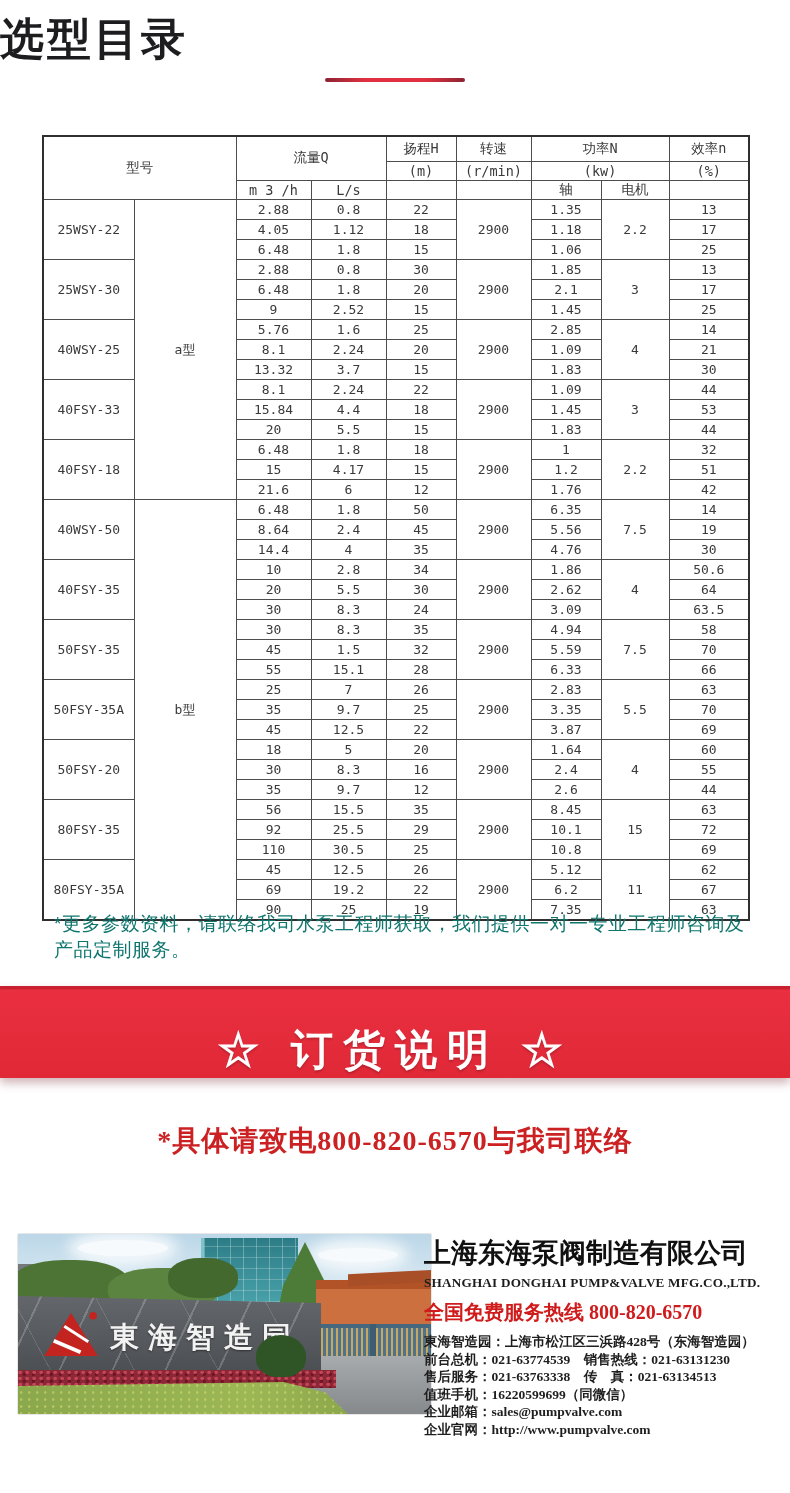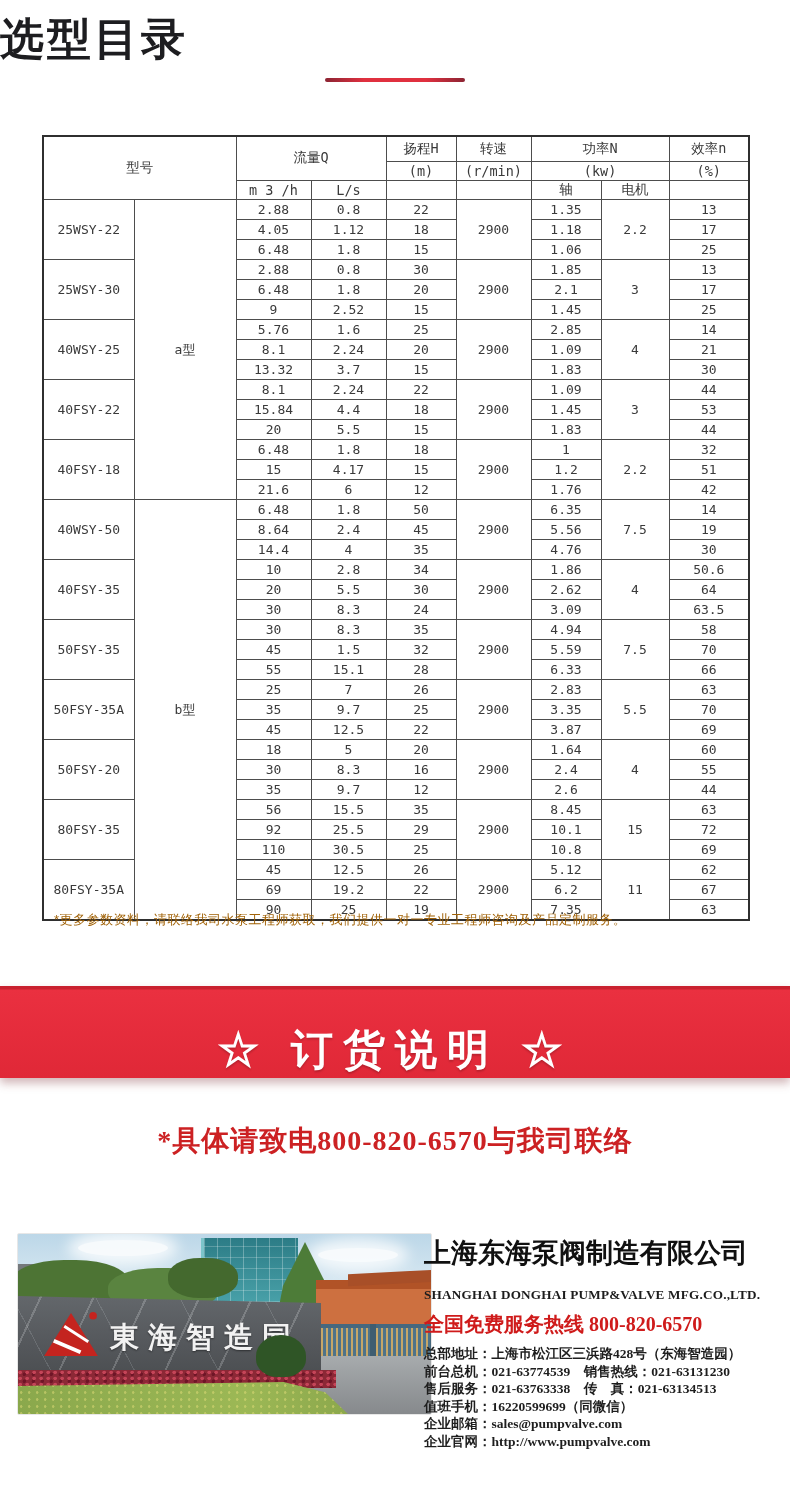--- a/index.html
+++ b/index.html
@@ -37,21 +37,21 @@
   table.spec thead tr:nth-child(1) th { height:25px; }
   table.spec thead tr:nth-child(2) th { height:19px; }
   table.spec thead tr:nth-child(3) th { height:19px; }
   table.spec tbody td { font-size:13px; height:19px; line-height:19px; }
   .model-cell { font-size:13px; }
   .type-cell  { font-size:13.5px;margin-top:36px; }
 
   
   .note {
     position:absolute; left:54px; top:911px; width:700px;
-    font-size:13px; color:#a16207; letter-spacing:0.5px;
+    font-size:19px; color:#0f766e; letter-spacing:0.5px;
   }
 
   
   .order-banner {
     position:absolute; left:0; top:986px; width:790px; height:92px;
     background:linear-gradient(180deg,#c8202e 0,#c8202e 3px,#ea3040 4px,#e02837 100%);
     box-shadow:0 5px 9px rgba(120,40,45,.35);
     display:flex; align-items:flex-end; justify-content:center;
   }
   .order-banner span {
@@ -136,21 +136,21 @@
     background:
       radial-gradient(circle at 40% 50%, rgba(225,220,120,.5) 0 1px, transparent 1.6px),
       linear-gradient(90deg,#8aa84c,#9cb855 55%,#7e9a45);
     background-size:8px 7px,auto;
     clip-path:polygon(0 12%,64% 0,74% 30%,80% 100%,0 100%);
   }
 
   .company { position:absolute; left:424px; top:1235px; width:337px; }
   .company-cn { font-size:27px; font-weight:900; color:#101010; letter-spacing:0; white-space:nowrap; }
   .company-en {
-    margin-top:16px; font-family:"Liberation Serif", serif; font-weight:700;
+    margin-top:4px; font-family:"Liberation Serif", serif; font-weight:700;
     font-size:13.2px; color:#1c1c1c; letter-spacing:0.2px; white-space:nowrap;
   }
   .hotline {
     margin-top:8px; font-family:"Liberation Serif", serif; font-weight:900;
     font-size:20px; color:#cf1b1b; white-space:nowrap;
   }
   .contact-lines { margin-top:7px; }
   .contact-line {
     font-family:"Liberation Serif", serif; font-weight:700;
     font-size:13.5px; color:#1e1e1e; line-height:17.6px; white-space:nowrap;
@@ -269,21 +269,21 @@
           <td>21</td>
         </tr>
         <tr>
           <td>13.32</td>
           <td>3.7</td>
           <td>15</td>
           <td>1.83</td>
           <td>30</td>
         </tr>
         <tr>
-          <td class="model-cell" rowspan="3">40FSY-22</td>
+          <td class="model-cell" rowspan="3">40FSY-33</td>
           <td>8.1</td>
           <td>2.24</td>
           <td>22</td>
           <td rowspan="3">2900</td>
           <td>1.09</td>
           <td rowspan="3">3</td>
           <td>44</td>
         </tr>
         <tr>
           <td>15.84</td>
@@ -535,21 +535,21 @@
   </div>
 
   <div class="company">
     <div class="company-cn">上海东海泵阀制造有限公司</div>
     <div class="company-en">SHANGHAI DONGHAI PUMP&amp;VALVE MFG.CO.,LTD.</div>
     <div class="hotline">
       <span>全国免费服务热线</span>
       <span>800-820-6570</span>
     </div>
     <div class="contact-lines">
-        <div class="contact-line"><span>总部地址：</span><span>上海市松江区三浜路428号（东海智造园）</span></div>
+        <div class="contact-line"><span>東海智造园：</span><span>上海市松江区三浜路428号（东海智造园）</span></div>
         <div class="contact-line"><span>前台总机：</span><span>021-63774539　销售热线：021-63131230</span></div>
         <div class="contact-line"><span>售后服务：</span><span>021-63763338　传　真：021-63134513</span></div>
         <div class="contact-line"><span>值班手机：</span><span>16220599699（同微信）</span></div>
         <div class="contact-line"><span>企业邮箱：</span><span>sales@pumpvalve.com</span></div>
         <div class="contact-line"><span>企业官网：</span><span>http://www.pumpvalve.com</span></div>
       </div>
   </div>
 
 </div>
 

